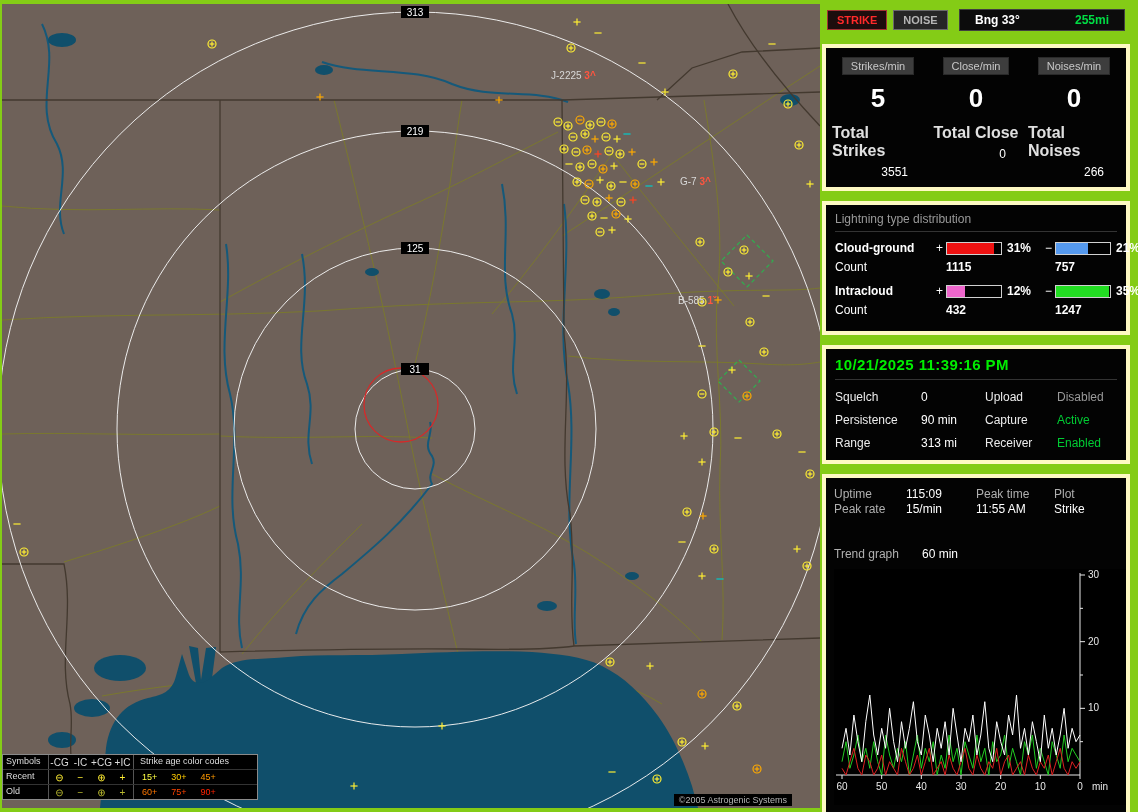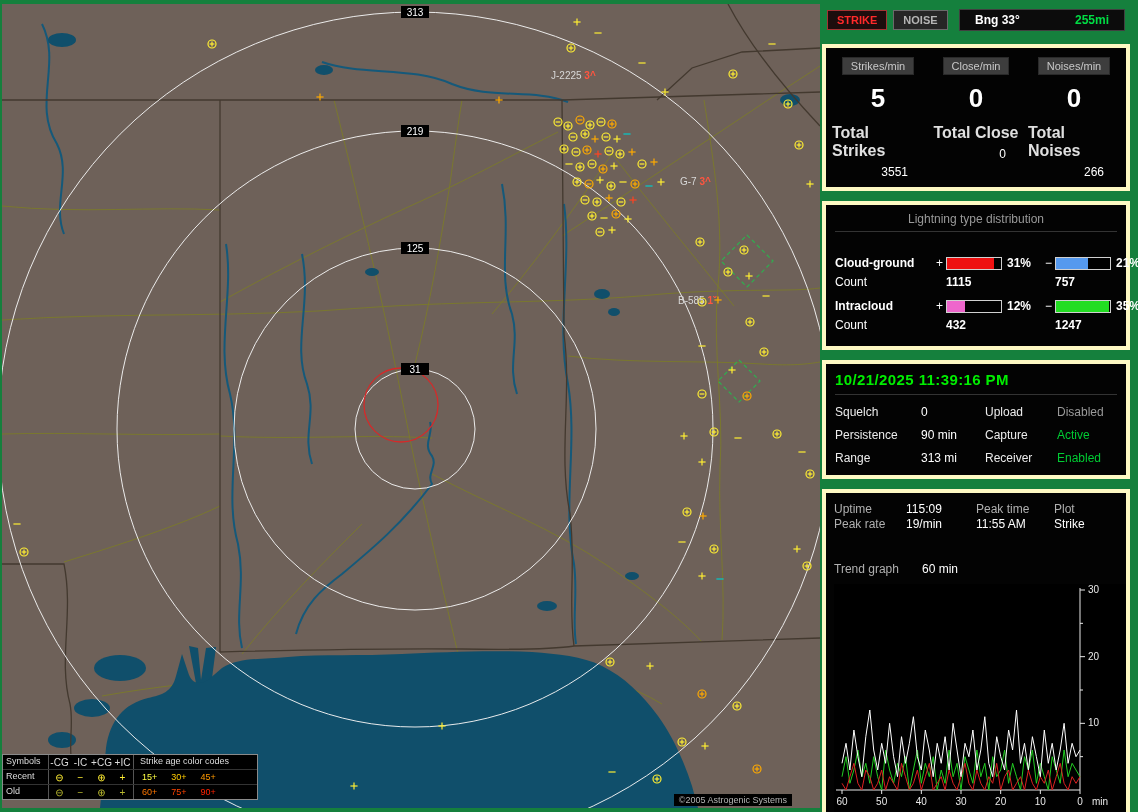--- a/index.html
+++ b/index.html
@@ -1,17 +1,17 @@
 <!DOCTYPE html>
 <html><head>
 <meta charset="utf-8">
 <style>
   html,body{margin:0;padding:0;background:#000;}
   body{font-family:"Liberation Sans",sans-serif;}
-  #stage{position:relative;width:1138px;height:812px;background:#15803d;overflow:hidden;}
+  #stage{position:relative;width:1138px;height:812px;background:#84cc16;overflow:hidden;}
 
   
   #map{position:absolute;left:2px;top:4px;width:818px;height:804px;background:#6e6159;overflow:hidden;}
   #map svg{position:absolute;left:0;top:0;}
   .water{fill:#104f6b;}
   .river{stroke:#15597a;stroke-width:2;fill:none;}
   .border{stroke:#43392f;stroke-width:1.3;fill:none;}
   .road{stroke:#7b7b27;stroke-width:1;fill:none;opacity:.85;}
   .ring{fill:none;stroke:#f2f2f2;stroke-width:1;opacity:.95;}
   .ringlab{fill:#fff;font-size:10px;text-anchor:middle;font-family:"Liberation Sans",sans-serif;}
@@ -43,21 +43,21 @@
   .bngbox{margin-left:auto;display:flex;justify-content:space-between;align-items:center;width:134px;border:1px solid #404040;background:#0c0c0c;padding:3px 15px;font-size:12px;font-weight:bold;color:#fff;}
 
   .rates{display:grid;grid-template-columns:1fr 1fr 1fr;padding:9px 6px 8px;column-gap:6px;}
   .rate-col{display:flex;flex-direction:column;align-items:center;}
   .chip{background:#3d3d3d;color:#c8c8c8;font-size:11px;padding:2px 8px;border:1px solid #2a2a2a;}
   .bigval{color:#fff;font-size:26px;font-weight:bold;margin:8px 0 10px;}
   .total-label{color:#e0e0e0;font-size:16px;font-weight:bold;}
   .total-val{color:#fff;font-size:12px;margin-top:5px;align-self:flex-end;padding-right:16px;}
 
   .dist{padding:7px 9px 4px;font-size:12px;color:#fff;}
-  .dist-title{color:#9a9a9a;padding-bottom:5px;border-bottom:1px solid #333;margin-bottom:24px;text-align:center;}
+  .dist-title{color:#9a9a9a;padding-bottom:5px;border-bottom:1px solid #333;margin-bottom:9px;}
   .dist-row{display:grid;grid-template-columns:98px 13px 56px 40px 13px 56px 32px;align-items:center;margin-bottom:5px;}
   .dist-name{font-weight:bold;}
   .sign{text-align:center;}
   .bar{height:11px;border:1px solid #d0d0d0;background:#000;}
   .bar i{display:block;height:100%;}
   .pct{font-weight:bold;padding-left:5px;}
   .count-row{display:grid;grid-template-columns:98px 109px 1fr;margin:1px 0 10px;}
   .count-val{font-weight:bold;padding-left:13px;}
 
   .clockpanel{padding:7px 9px 10px;}
@@ -727,21 +727,21 @@
     </div>
 
     <div class="panel statspanel">
       <div class="stats">
         <span class="lab">Uptime</span>
         <span class="val">115:09</span>
         <span class="lab">Peak time</span>
         <span class="lab">Plot</span>
 
         <span class="lab">Peak rate</span>
-        <span class="val">19/min</span>
+        <span class="val">15/min</span>
         <span class="val">11:55 AM</span>
         <span class="val">Strike</span>
       </div>
 
       <div class="trendrow">
         <span class="lab">Trend graph</span>
         <span class="val">60 min</span>
       </div>
 
       <svg id="trend" width="292" height="236" viewBox="0 0 292 236">

